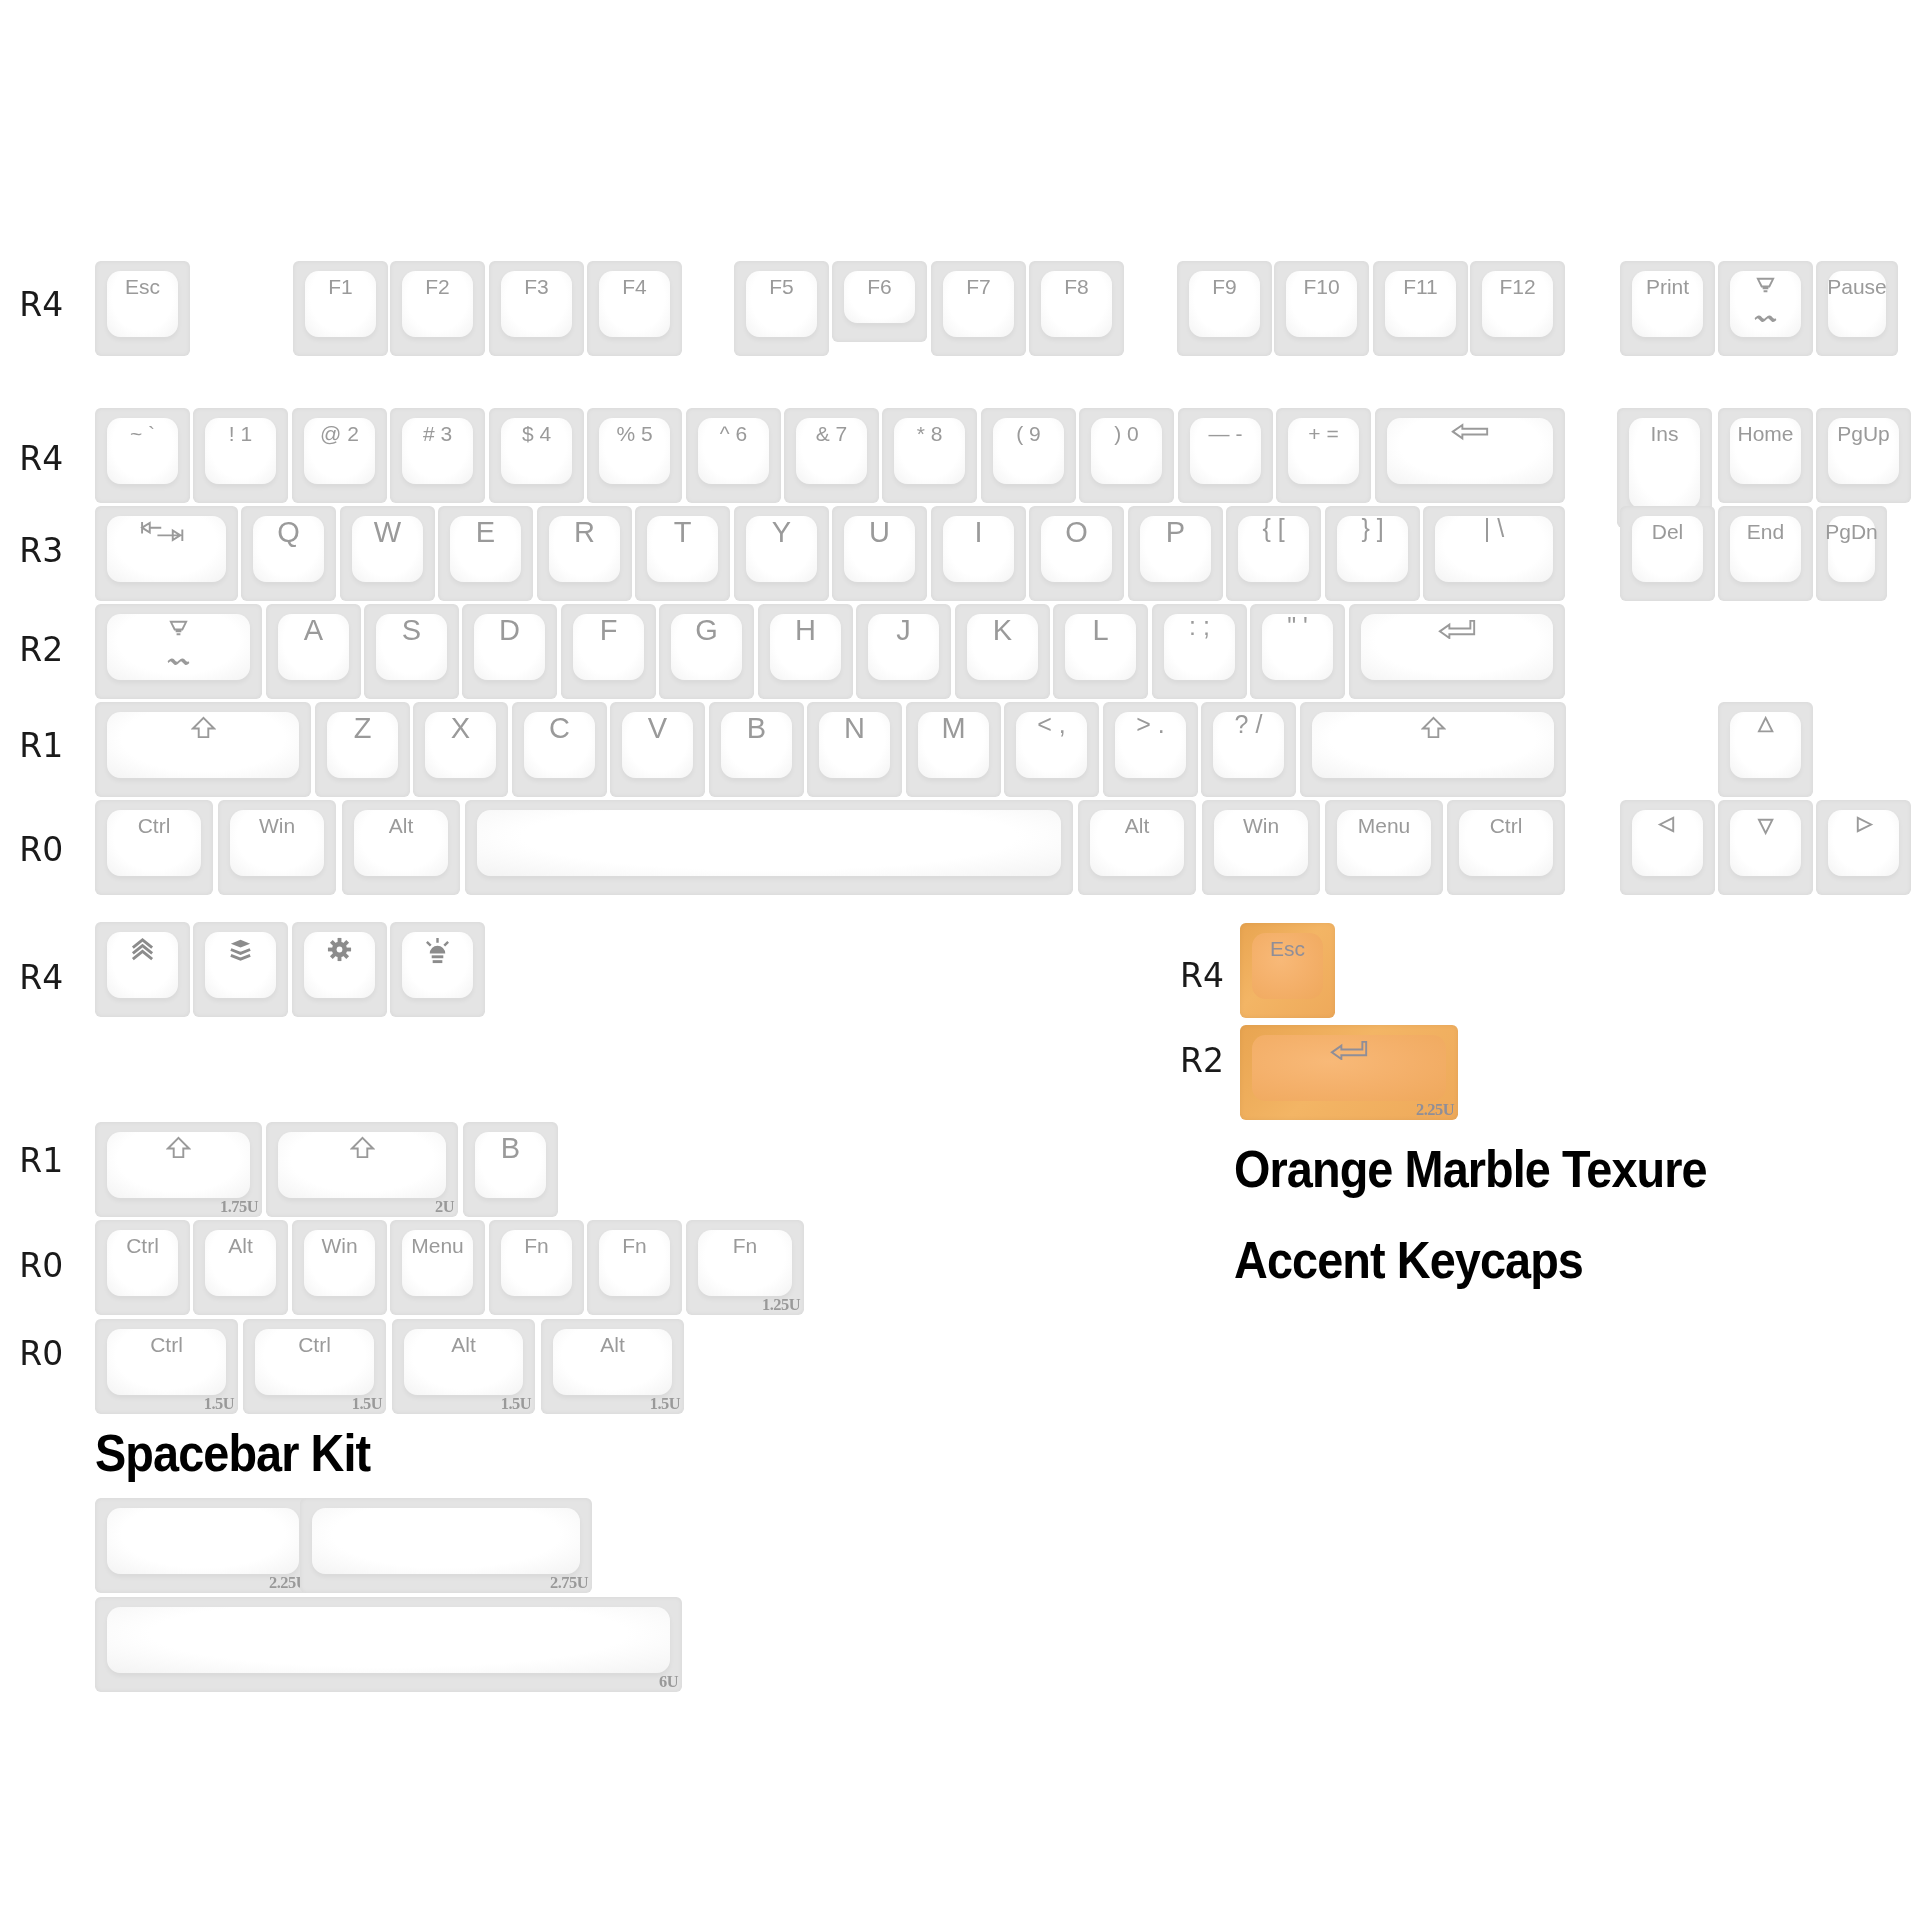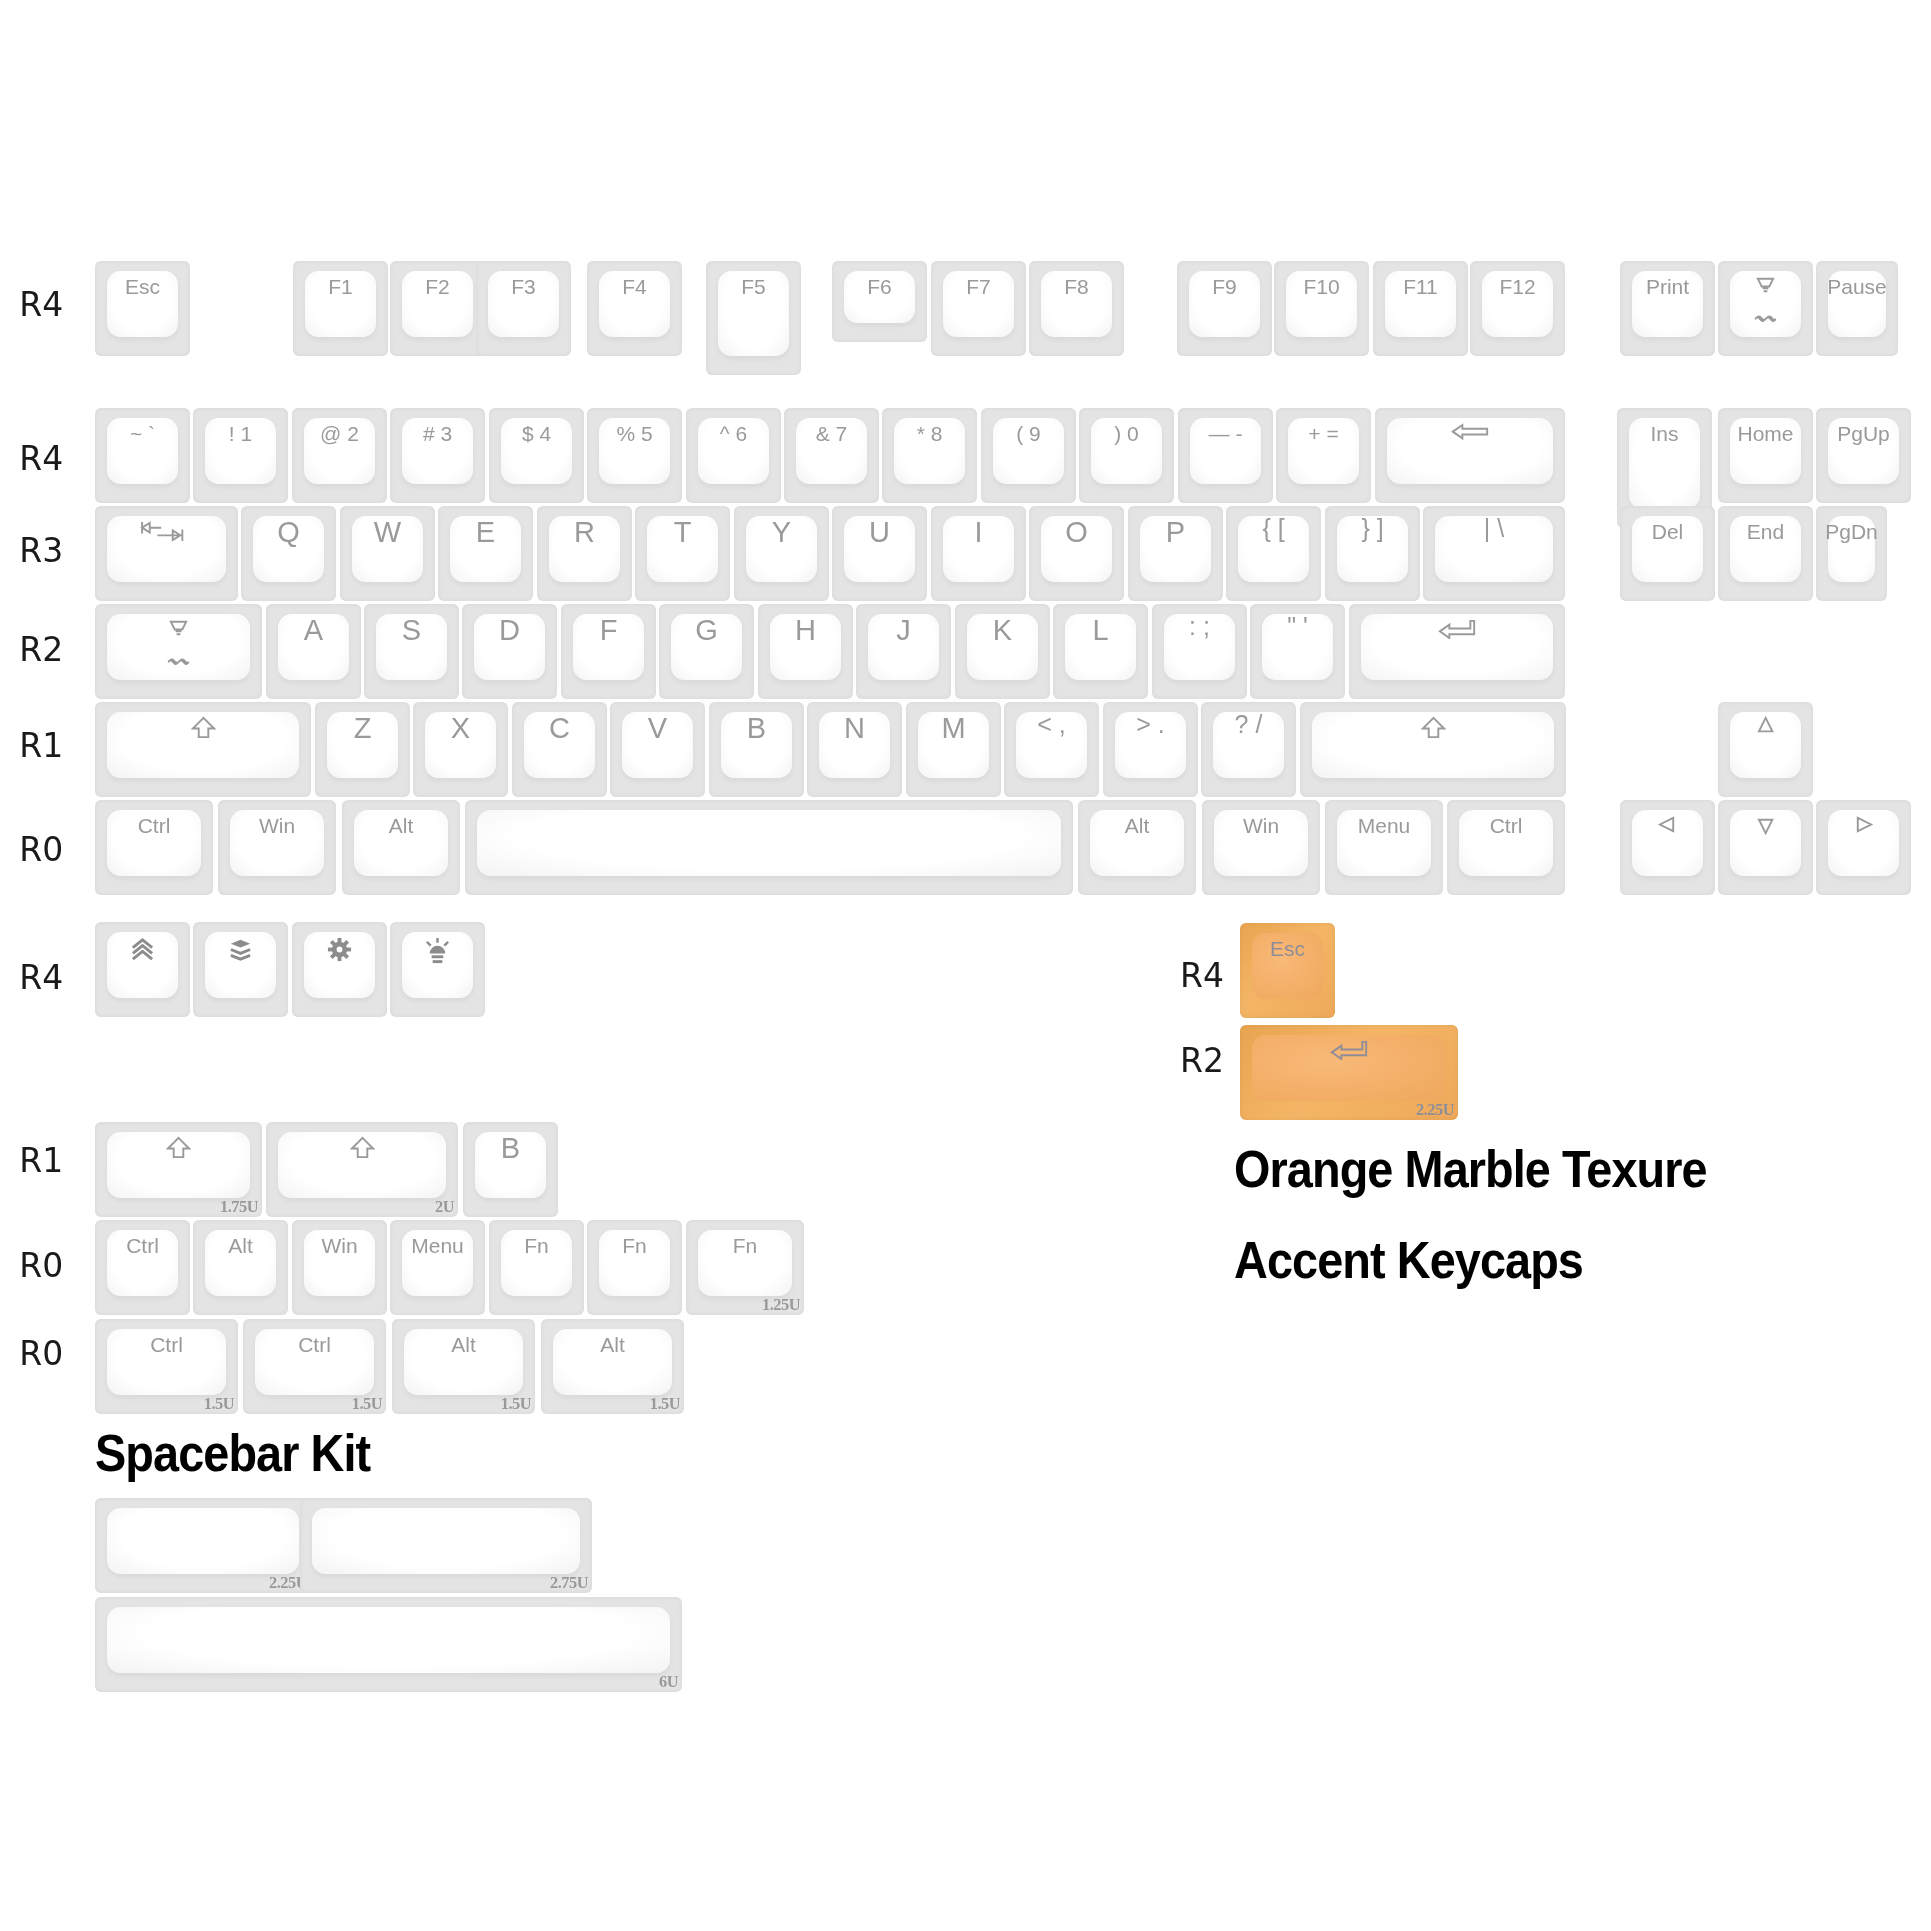--- a/index.html
+++ b/index.html
@@ -67,29 +67,29 @@
     <span class="legend">Esc</span>
   </div>
 <div class="key" style="left:293px;top:261px;width:95px;height:95px">
     <div class="top"></div>
     <span class="legend">F1</span>
   </div>
 <div class="key" style="left:390px;top:261px;width:95px;height:95px">
     <div class="top"></div>
     <span class="legend">F2</span>
   </div>
-<div class="key" style="left:476px;top:261px;width:95px;height:95px">
+<div class="key" style="left:489px;top:261px;width:95px;height:95px">
     <div class="top"></div>
     <span class="legend">F3</span>
   </div>
 <div class="key" style="left:587px;top:261px;width:95px;height:95px">
     <div class="top"></div>
     <span class="legend">F4</span>
   </div>
-<div class="key" style="left:706px;top:261px;width:95px;height:114px">
+<div class="key" style="left:734px;top:261px;width:95px;height:95px">
     <div class="top"></div>
     <span class="legend">F5</span>
   </div>
 <div class="key" style="left:832px;top:261px;width:95px;height:81px">
     <div class="top"></div>
     <span class="legend">F6</span>
   </div>
 <div class="key" style="left:931px;top:261px;width:95px;height:95px">
     <div class="top"></div>
     <span class="legend">F7</span>

